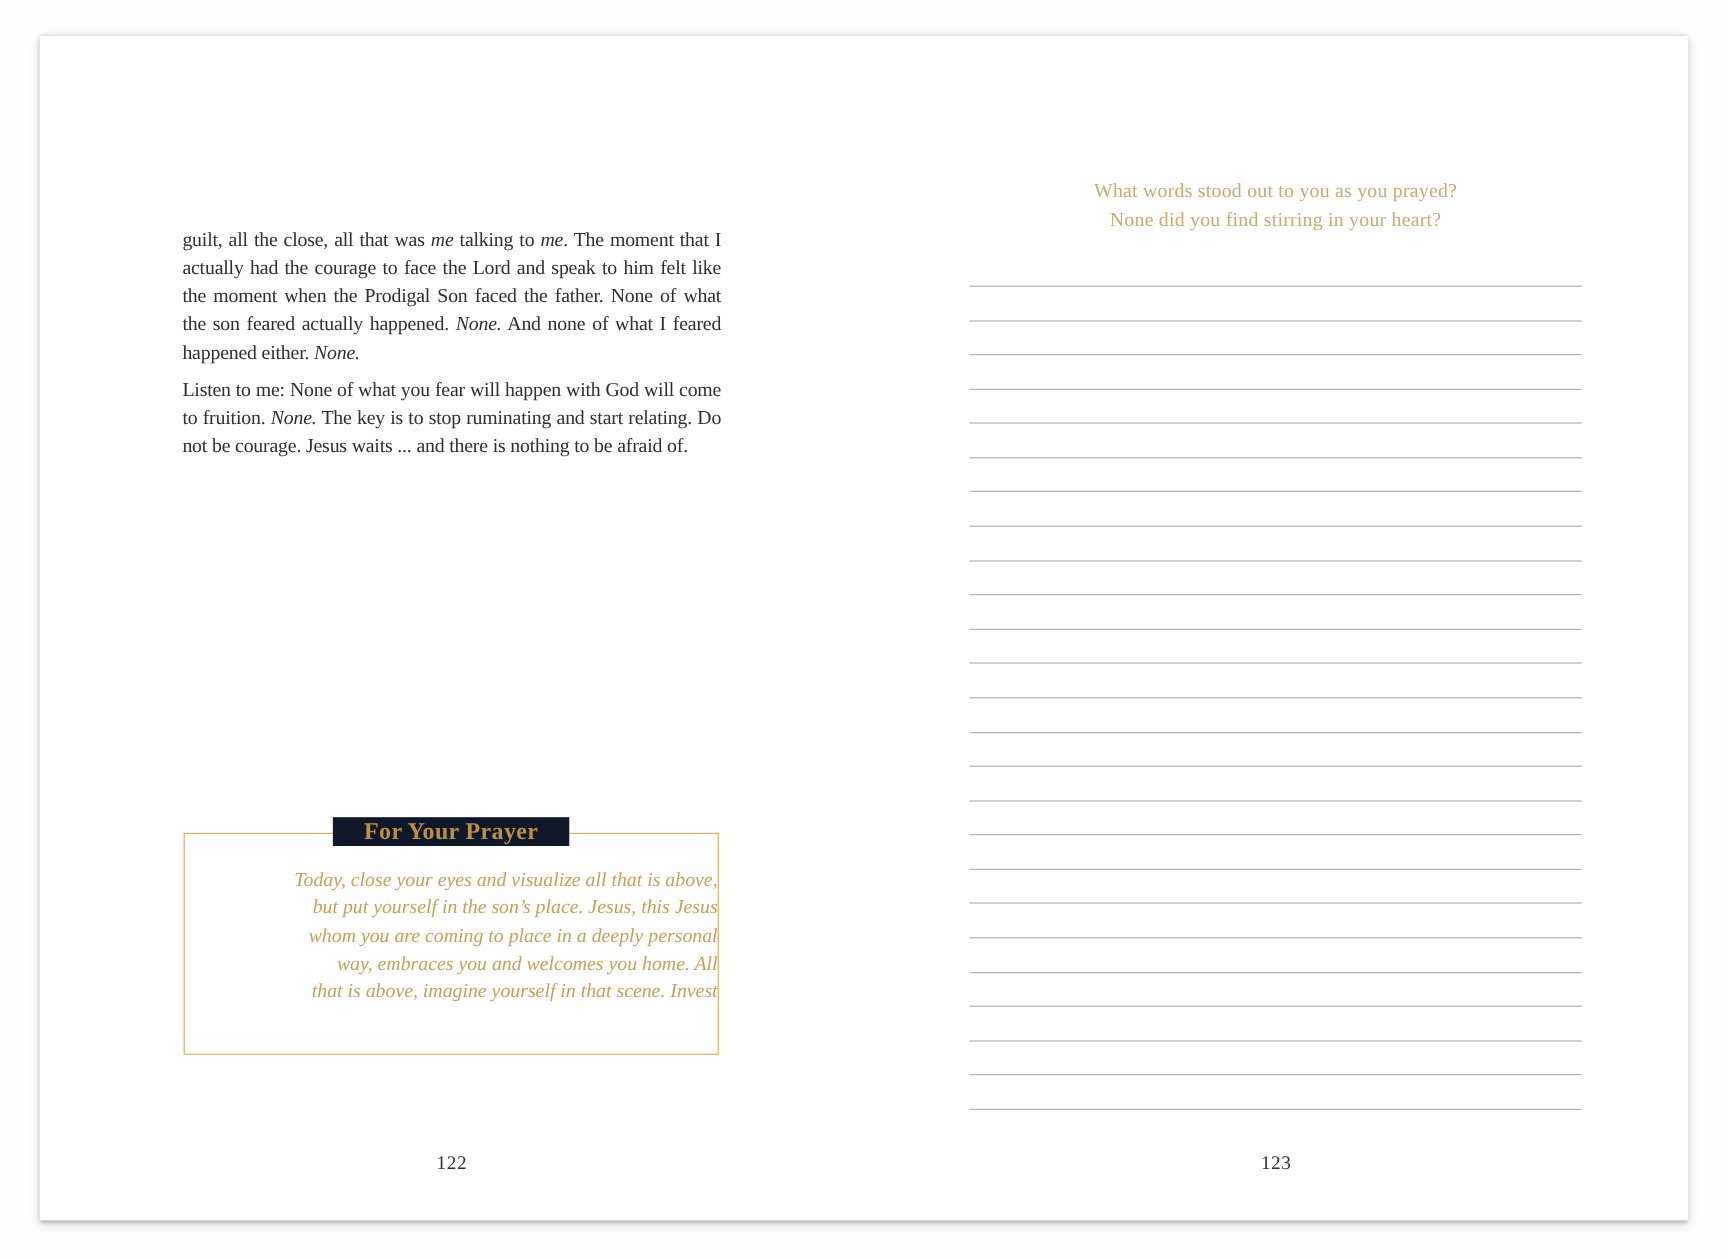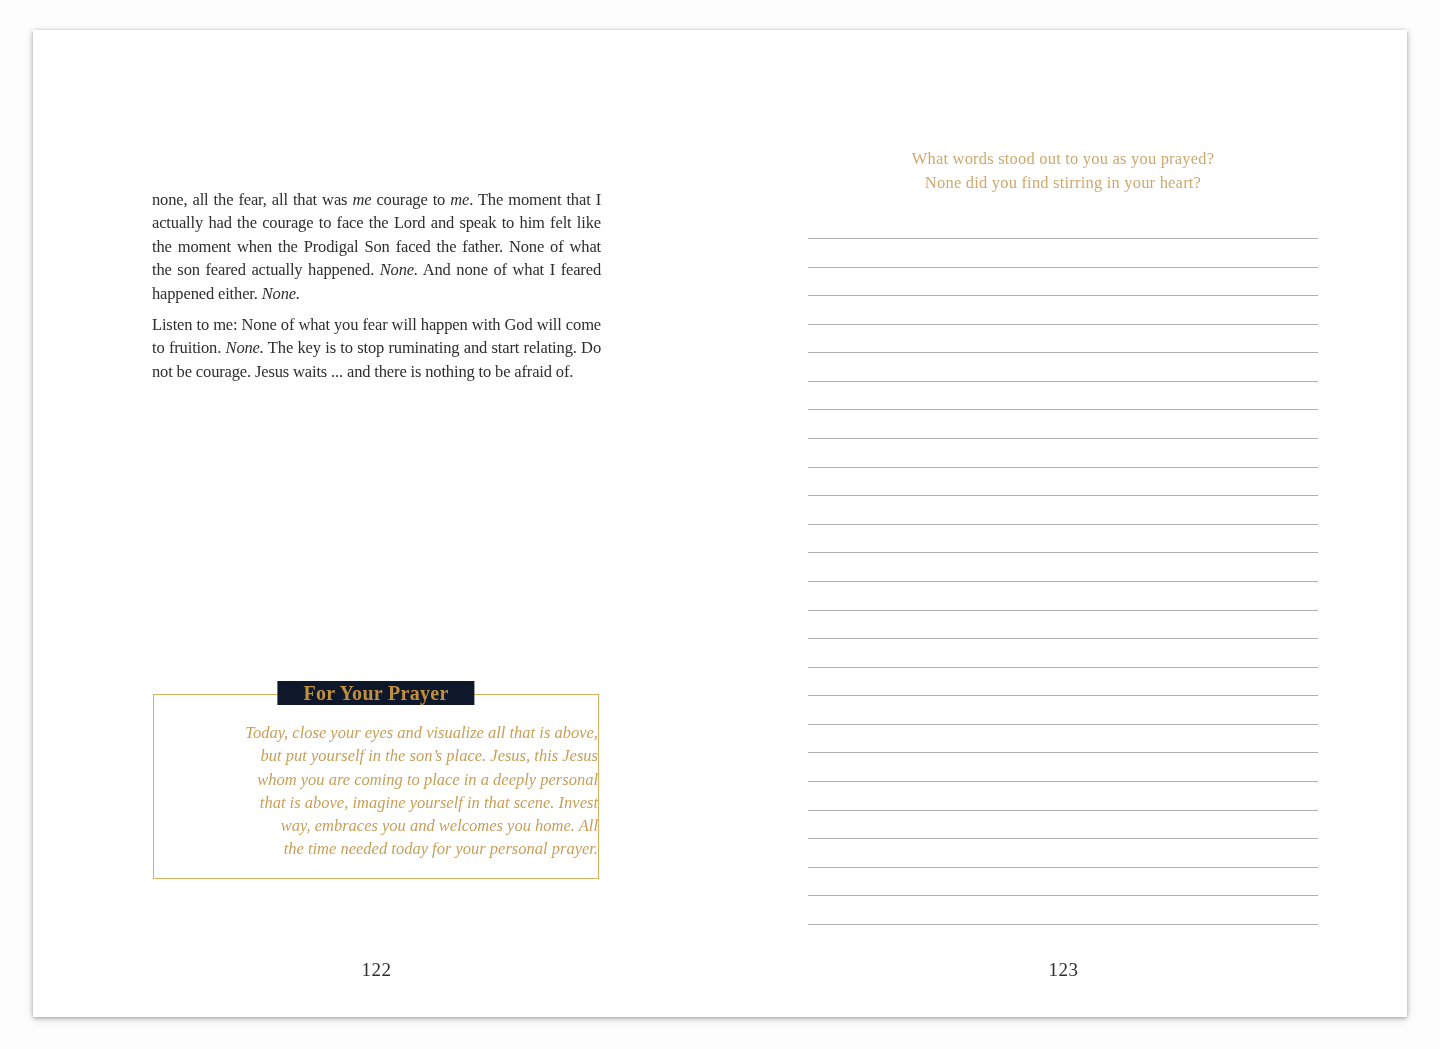--- a/index.html
+++ b/index.html
@@ -106,47 +106,46 @@
     height: 28.58px;
     border-top: 1px solid var(--rule_gray, #b0b0b0);
   }
 
   .page-number {
     position: absolute;
     left: 0;
     width: 100%;
     top: 930px;
     text-align: center;
-    font-size: 19px;
+    font-size: 16px;
     line-height: 20px;
     letter-spacing: 0.5px;
     color: var(--ink, #2e2e2e);
   }
 </style>
 </head>
 <body>
 
 <div class="canvas">
   <div class="spread">
 
     <div class="page left">
       <div class="body-text">
-          <p><span>none, all the fear, all that was </span><i>me</i><span> courage to </span><i>me</i><span>. The moment that I actually had the courage to face the Lord and speak to him felt like the moment when the Prodigal Son faced the father. None of what the son feared actually happened. </span><i>None.</i><span> And none of what I feared happened either. </span><i>None.</i></p>
+          <p><span>guilt, all the close, all that was </span><i>me</i><span> talking to </span><i>me</i><span>. The moment that I actually had the courage to face the Lord and speak to him felt like the moment when the Prodigal Son faced the father. None of what the son feared actually happened. </span><i>None.</i><span> And none of what I feared happened either. </span><i>None.</i></p>
           <p><span>Listen to me: None of what you fear will happen with God will come to fruition. </span><i>None.</i><span> The key is to stop ruminating and start relating. Do not be courage. Jesus waits ... and there is nothing to be afraid of.</span></p>
         </div>
 
       <div class="prayer-box">
         <div class="prayer-title">For Your Prayer</div>
         <div class="prayer-text">
             <div>Today, close your eyes and visualize all that is above,</div>
             <div>but put yourself in the son’s place. Jesus, this Jesus</div>
             <div>whom you are coming to place in a deeply personal</div>
+            <div>way, embraces you and welcomes you home. All</div>
             <div>that is above, imagine yourself in that scene. Invest</div>
-            <div>way, embraces you and welcomes you home. All</div>
-            <div>the time needed today for your personal prayer.</div>
           </div>
       </div>
 
       <div class="page-number">122</div>
     </div>
 
     <div class="page right">
       <div class="journal-heading">
         <div>What words stood out to you as you prayed?</div>
         <div>None did you find stirring in your heart?</div>

